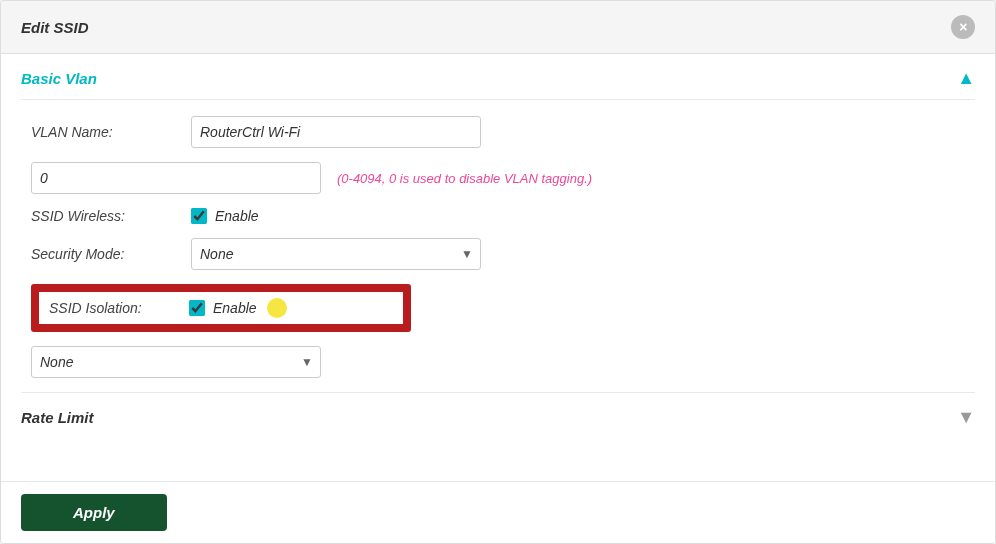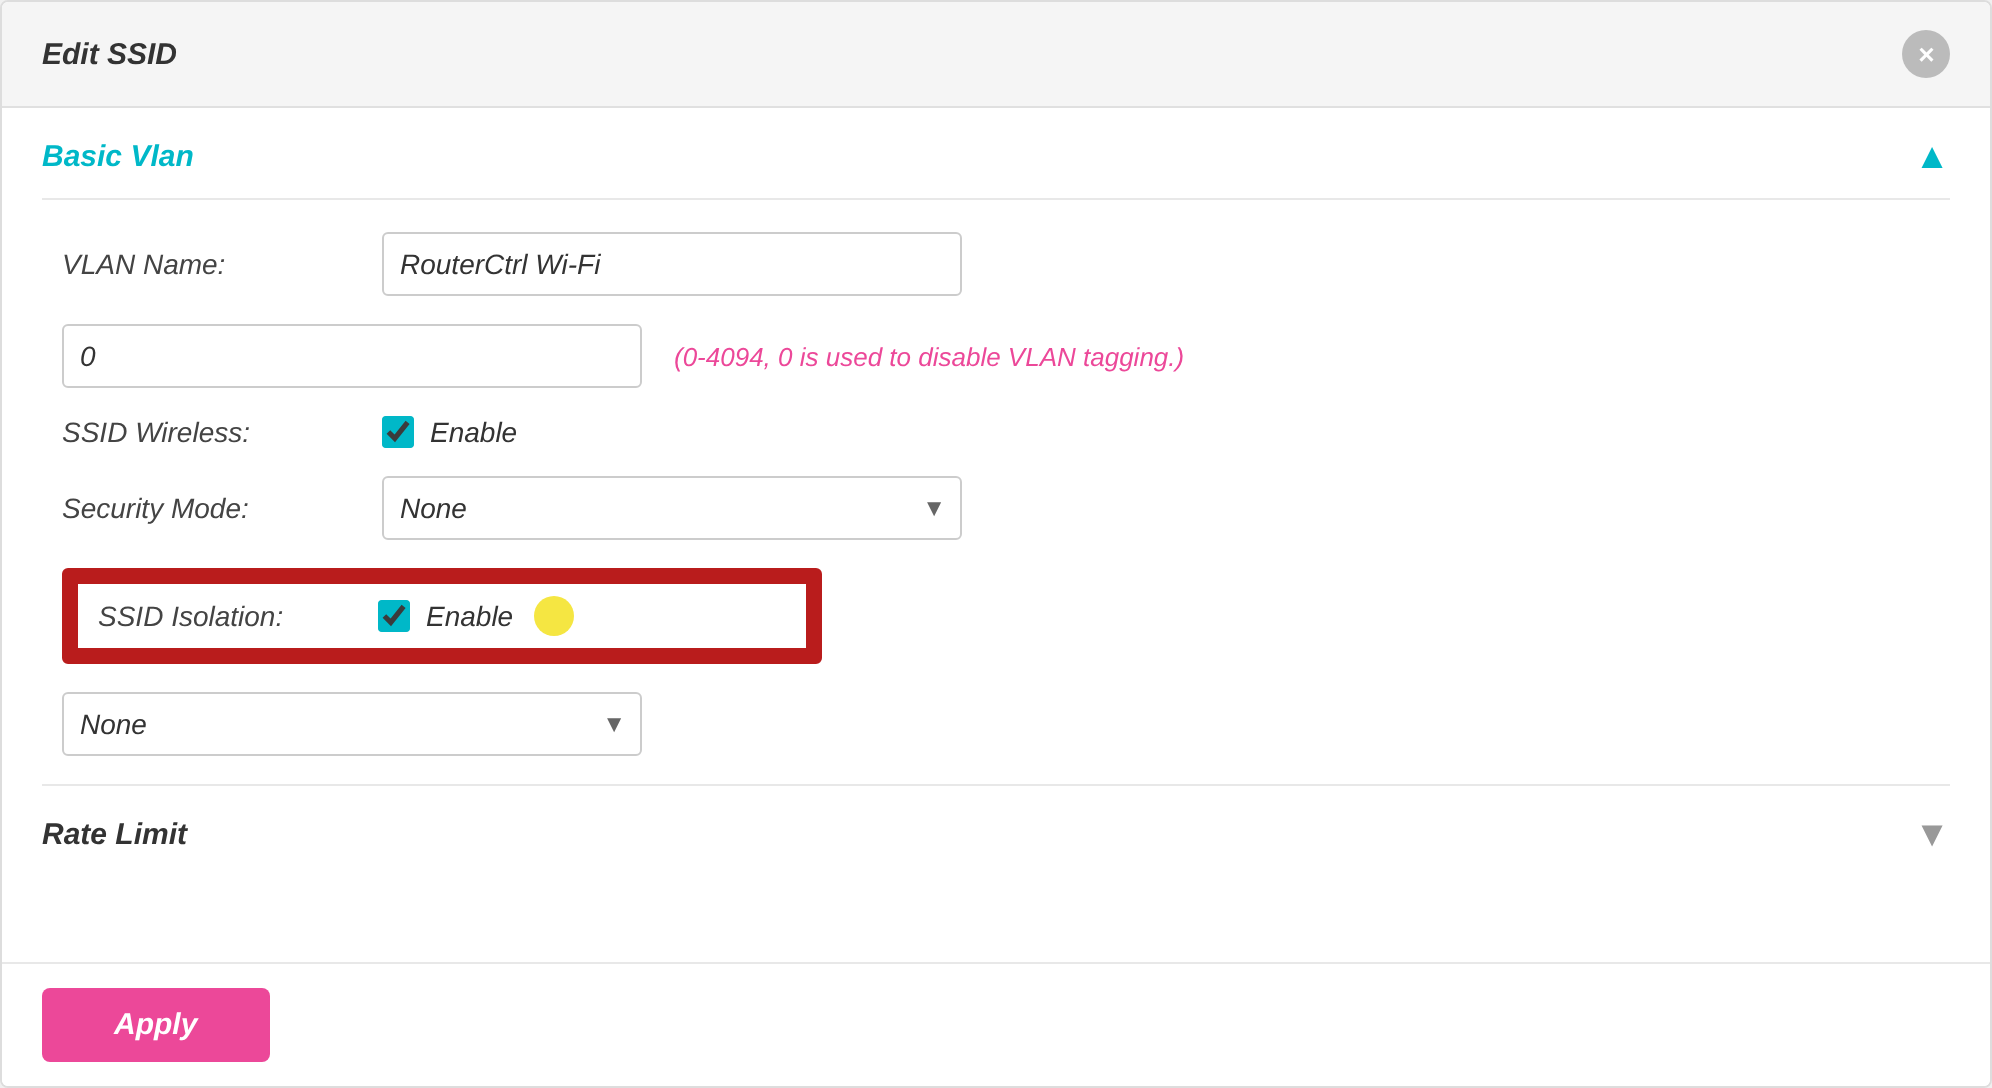--- a/index.html
+++ b/index.html
@@ -176,25 +176,25 @@
       color: #999;
       font-size: 18px;
       cursor: pointer;
     }
     .dialog-footer {
       padding: 12px 20px;
       border-top: 1px solid #e8e8e8;
       background: #fff;
     }
     .apply-btn {
-      background: #ec4899;
+      background: #14532d;
       color: #fff;
       border: none;
       border-radius: 4px;
-      padding: 10px 36px;
+      padding: 10px 52px;
       font-size: 15px;
       font-weight: bold;
       cursor: pointer;
     }
     .yellow-dot {
       display: inline-block;
       width: 20px;
       height: 20px;
       background: #f5e642;
       border-radius: 50%;

